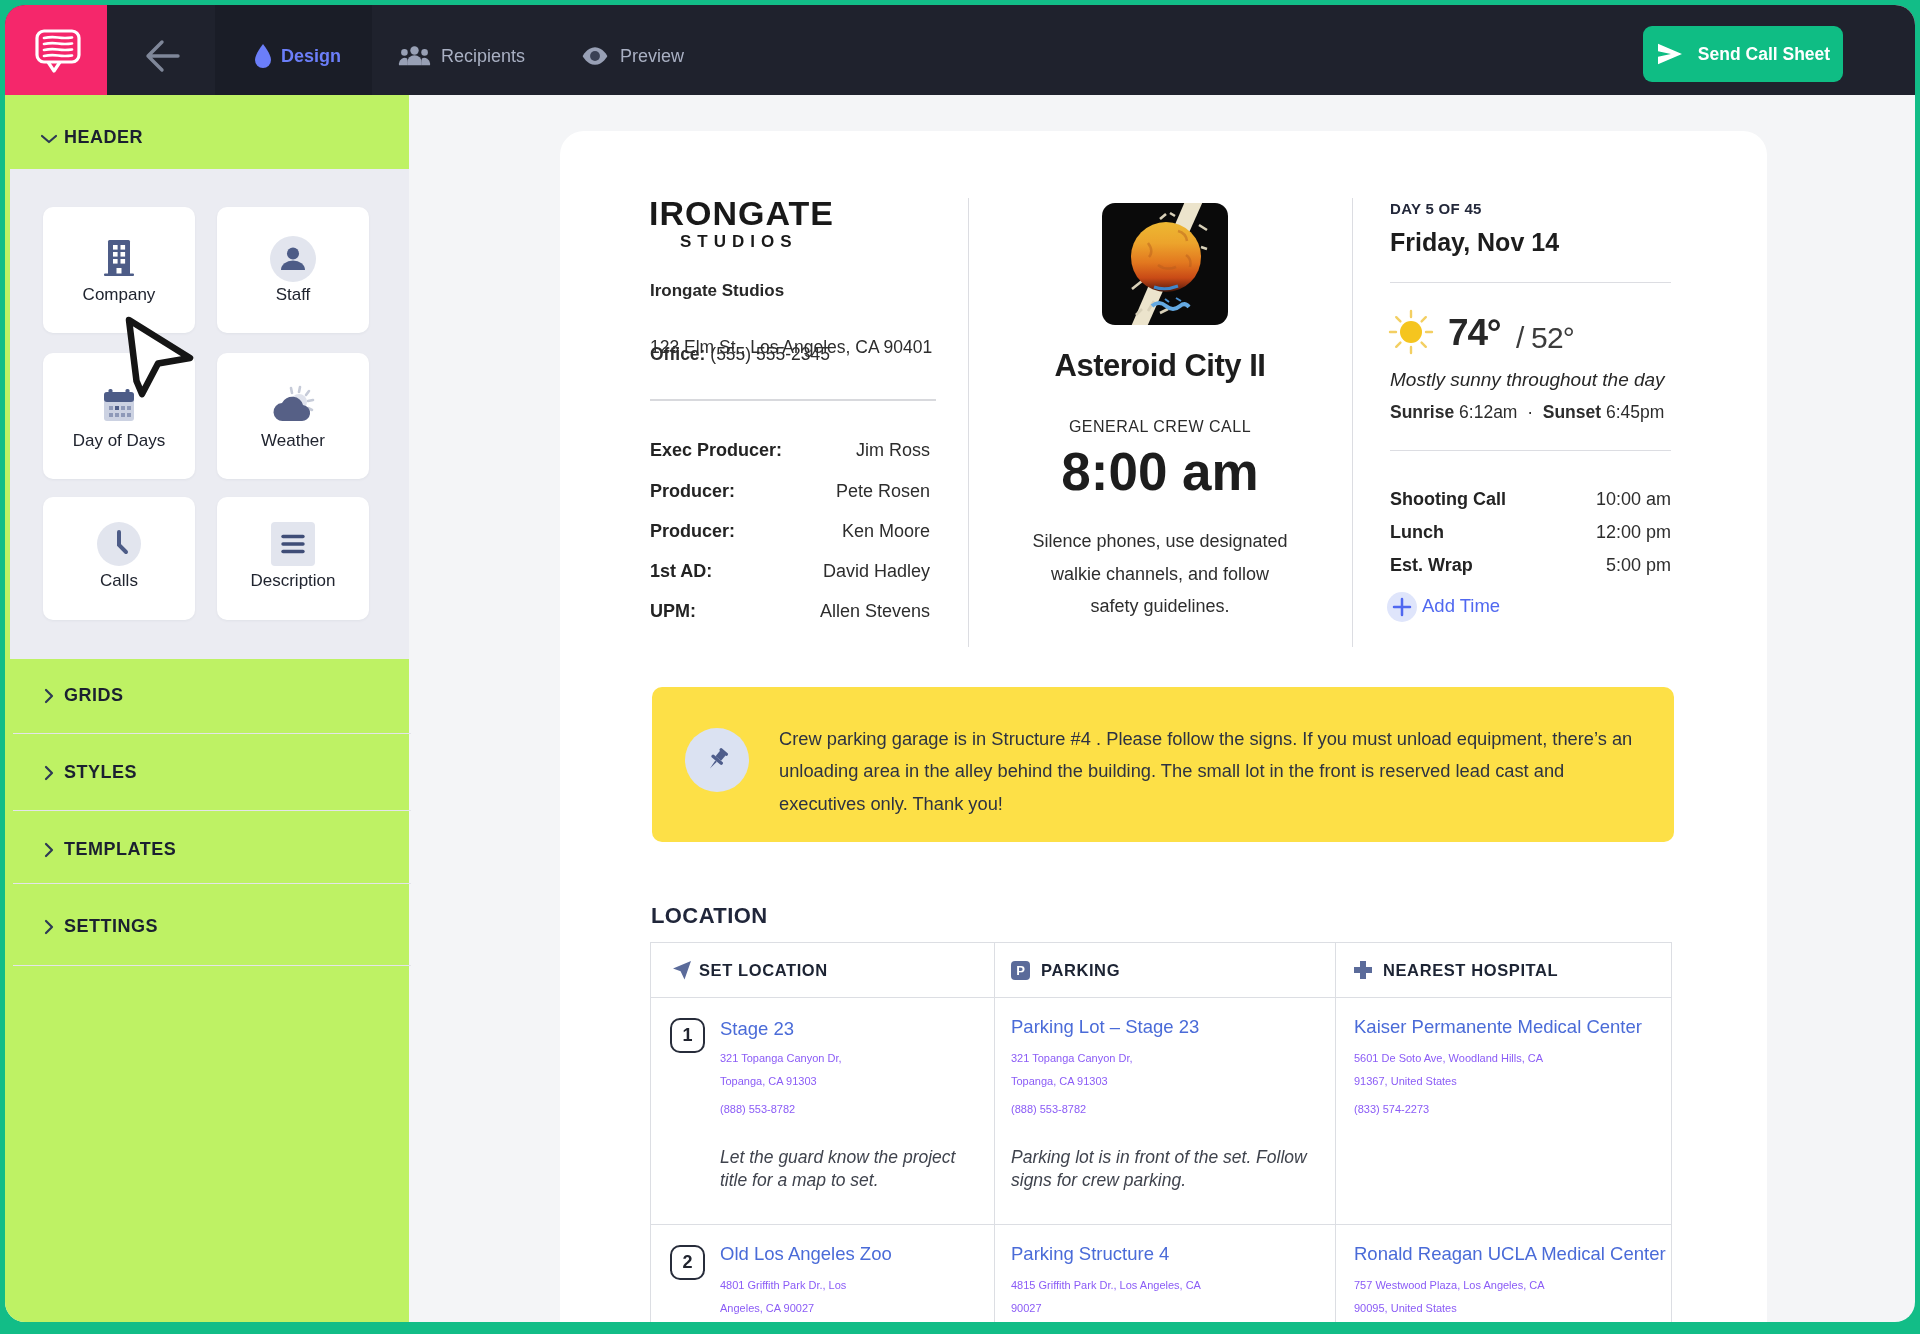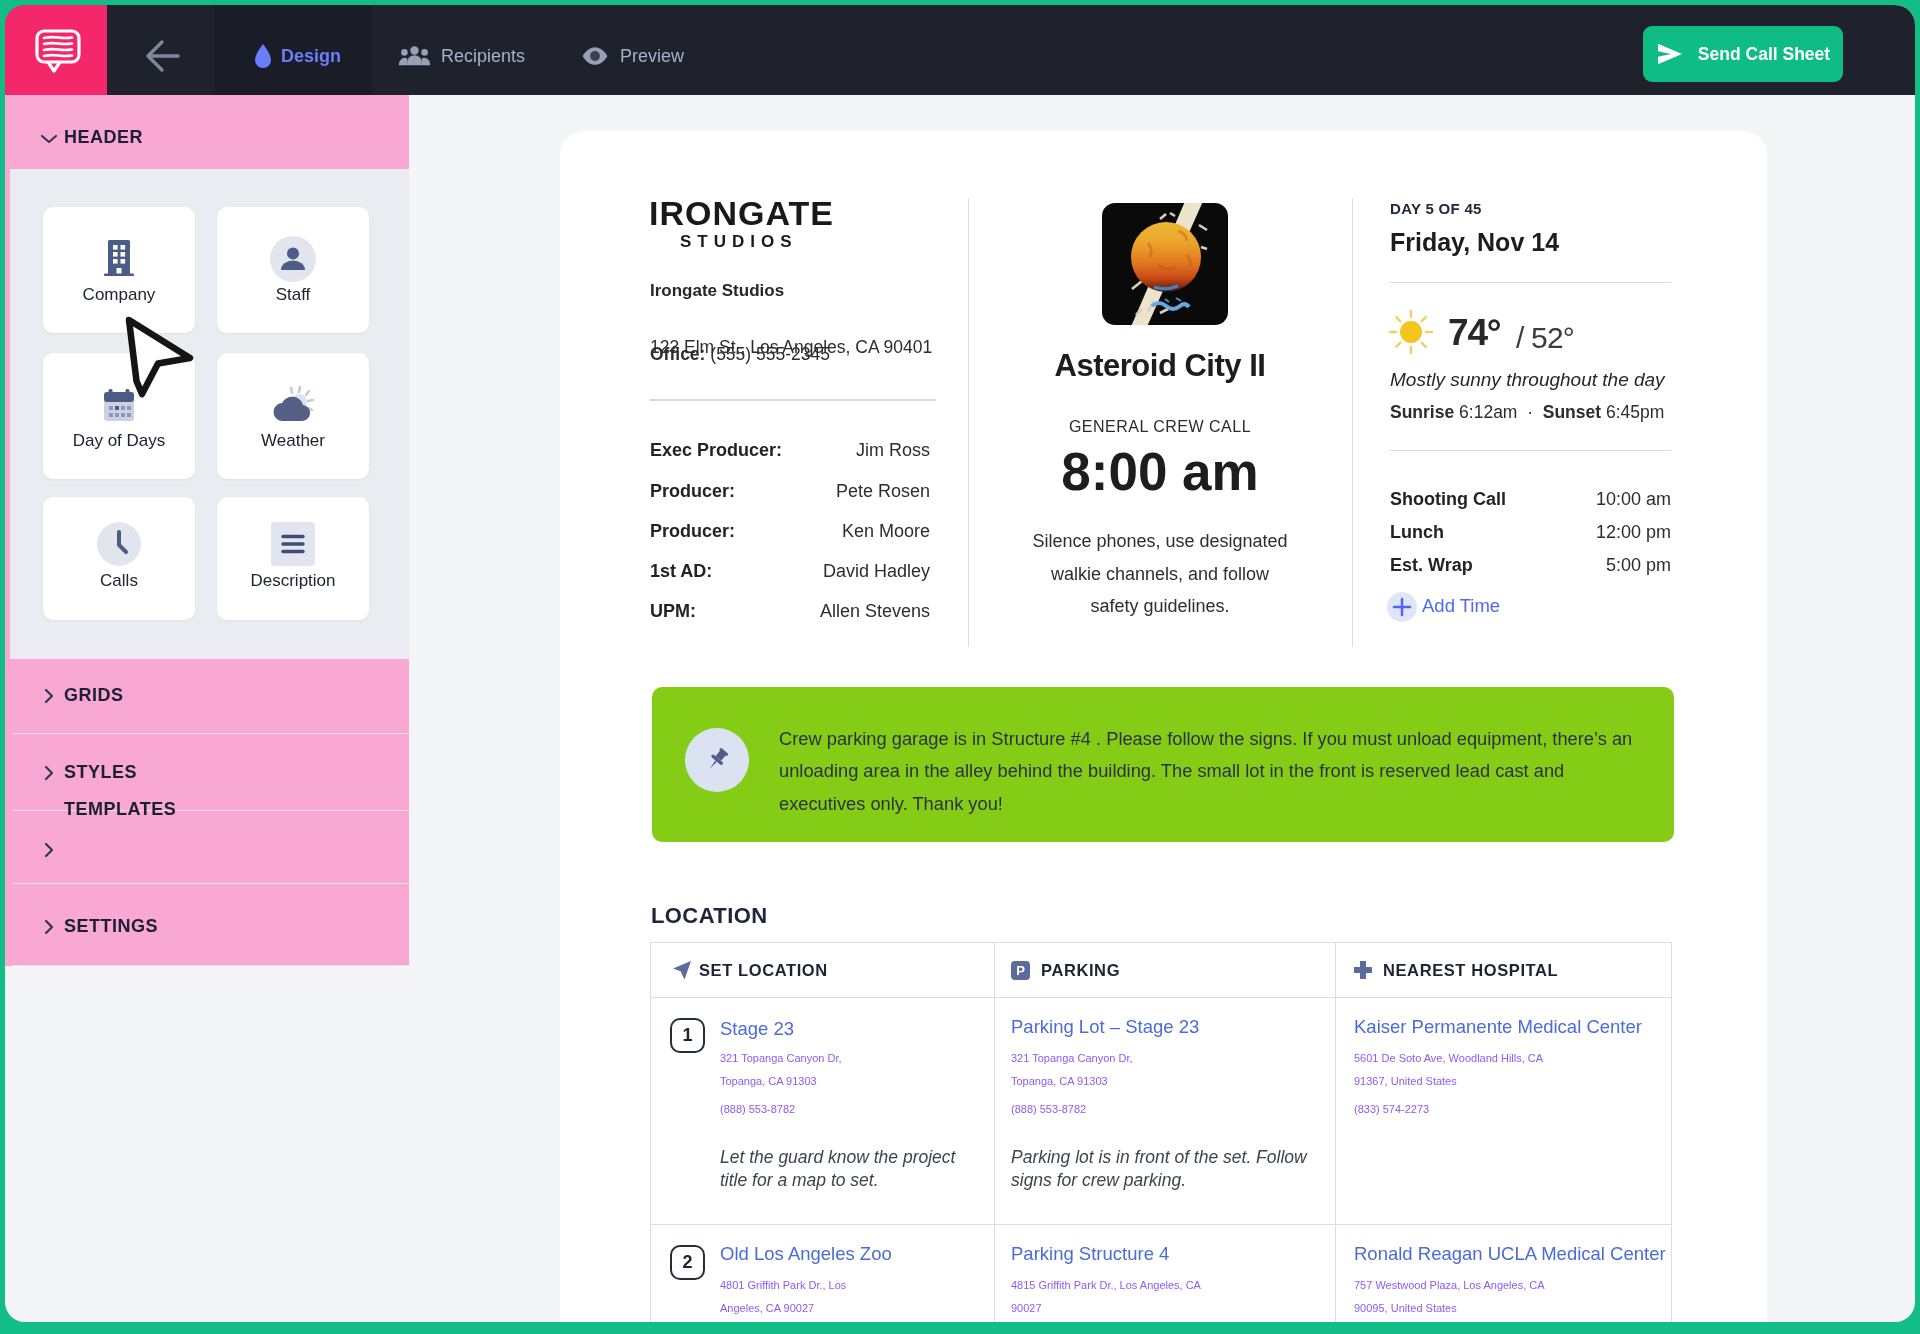--- a/index.html
+++ b/index.html
@@ -10,21 +10,21 @@
 .topbar { position:absolute; left:0; top:0; width:1910px; height:90px; background:#1f222d; }
 .logo { position:absolute; left:0; top:0; width:102px; height:90px; background:#f5276b; }
 .backarr { position:absolute; left:139px; top:34px; }
 .tab-design { position:absolute; left:210px; top:0; width:157px; height:90px; background:#1a1d27; }
 .tabtxt { position:absolute; top:41px; font-size:18px; font-weight:700; color:#6b7ef9; }
 .tabicon { position:absolute; top:36px; }
 .tab-grey { color:#a9b0c3; font-weight:500; }
 .sendbtn { position:absolute; left:1638px; top:21px; width:200px; height:56px; background:#0fbd84; border-radius:9px; display:flex; align-items:center; justify-content:center; gap:14px; }
 .sendbtn span { color:#fff; font-size:17.5px; font-weight:700; white-space:nowrap; }
 
-.sidebar { position:absolute; left:0; top:90px; width:404px; height:871px; background:#f9a8d4;text-decoration:underline; }
+.sidebar { position:absolute; left:0; top:90px; width:404px; height:1227px; background:#bef264;text-decoration:underline; }
 .sb-header { position:absolute; left:59px; top:32px; font-size:18px; font-weight:700; color:#1b2030; letter-spacing:.5px; }
 .panel { position:absolute; left:5px; top:74px; width:399px; height:490px; background:#ebecf2; }
 .card { position:absolute; width:152px; background:#fff; border-radius:10px; box-shadow:0 1px 3px rgba(25,30,55,.05); }
 .card .lbl { position:absolute; width:100%; text-align:center; font-size:17px; color:#20242f; }
 .sb-t { position:absolute; left:59px; font-size:18px; font-weight:700; color:#1b2030; letter-spacing:.5px; }
 .sb-div { position:absolute; left:8px; width:398px; height:1px; background:#e4e4ea; }
 .chev { stroke:#2e3a55; stroke-width:2.2; fill:none; stroke-linecap:round; stroke-linejoin:round; }
 
 .doc { position:absolute; left:555px; top:126px; width:1207px; height:1191px; background:#fff; border-radius:24px 24px 0 0; }
 .vdiv { position:absolute; top:67px; height:449px; width:1px; background:#dcdde2; }
@@ -46,21 +46,21 @@
 .t-fri { position:absolute; left:830px; top:97px; font-size:25px; font-weight:700; color:#1d1d1d; }
 .rdiv { position:absolute; left:830px; width:281px; height:1px; background:#dcdde2; }
 .t-74 { position:absolute; left:888px; top:181px; font-size:37px; font-weight:700; letter-spacing:-1.2px; color:#272727; }
 .t-52 { position:absolute; left:956px; top:190px; font-size:30px; font-weight:400; letter-spacing:-.8px; color:#3c3c3c; }
 .t-mostly { position:absolute; left:830px; top:238px; font-size:19px; font-style:italic; color:#272727; }
 .t-sun { position:absolute; left:830px; top:271px; font-size:17.5px; color:#2d2d2d; }
 .crow { position:absolute; left:830px; width:281px; height:21px; font-size:18px; color:#2d2d2d; }
 .crow b { position:absolute; left:0; font-weight:700; color:#232323; }
 .crow span { position:absolute; right:0; }
 .t-addtime { position:absolute; left:862px; top:464px; font-size:18.5px; font-weight:500; color:#5068f0; }
-.notebox { position:absolute; left:92px; top:556px; width:1022px; height:155px; background:#84cc16; border-radius:10px; }
+.notebox { position:absolute; left:92px; top:556px; width:1022px; height:155px; background:#fde047; border-radius:10px; }
 .notecirc { position:absolute; left:33px; top:41px; width:64px; height:64px; border-radius:50%; background:#dbe2f2; }
 .notetxt { position:absolute; left:127px; top:36px; width:880px; font-size:18.3px; line-height:32.3px; color:#2d3242; }
 .t-loc { position:absolute; left:91px; top:772px; font-size:22px; font-weight:700; color:#20263a; letter-spacing:.4px; }
 .ltable { position:absolute; left:90px; top:811px; width:1022px; height:380px; border:1px solid #dcdee3; border-bottom:none; background:#fff; }
 .lt-hdiv { position:absolute; left:0; top:54px; width:1020px; height:1px; background:#dcdee3; }
 .lt-rdiv { position:absolute; left:0; top:281px; width:1020px; height:1px; background:#dcdee3; }
 .lt-v1 { position:absolute; left:343px; top:0; width:1px; height:380px; background:#dcdee3; }
 .lt-v2 { position:absolute; left:684px; top:0; width:1px; height:380px; background:#dcdee3; }
 .lt-h { position:absolute; top:18px; font-size:16.5px; font-weight:700; color:#1c2333; letter-spacing:.6px; }
 .badge { position:absolute; width:35px; height:35px; border:2.5px solid #272c3a; border-radius:10px; text-align:center; line-height:31px; font-size:18px; font-weight:700; color:#20242f; background:#fff; }
@@ -199,21 +199,21 @@
     <div class="sb-t" style="top:590px;">GRIDS</div>
     <div class="sb-div" style="top:638px;"></div>
     <svg width="12" height="16" style="position:absolute;left:38px;top:670px" viewBox="0 0 12 16">
         <path class="chev" d="M3 2 L9 8 L3 14"></path>
       </svg>
     <div class="sb-t" style="top:667px;">STYLES</div>
     <div class="sb-div" style="top:715px;"></div>
     <svg width="12" height="16" style="position:absolute;left:38px;top:747px" viewBox="0 0 12 16">
         <path class="chev" d="M3 2 L9 8 L3 14"></path>
       </svg>
-    <div class="sb-t" style="top:704px;">TEMPLATES</div>
+    <div class="sb-t" style="top:744px;">TEMPLATES</div>
     <div class="sb-div" style="top:788px;"></div>
     <svg width="12" height="16" style="position:absolute;left:38px;top:824px" viewBox="0 0 12 16">
         <path class="chev" d="M3 2 L9 8 L3 14"></path>
       </svg>
     <div class="sb-t" style="top:821px;">SETTINGS</div>
     <div class="sb-div" style="top:870px;"></div>
   </div>
 
   <div class="doc">
     <div class="vdiv" style="left:408px;"></div>

